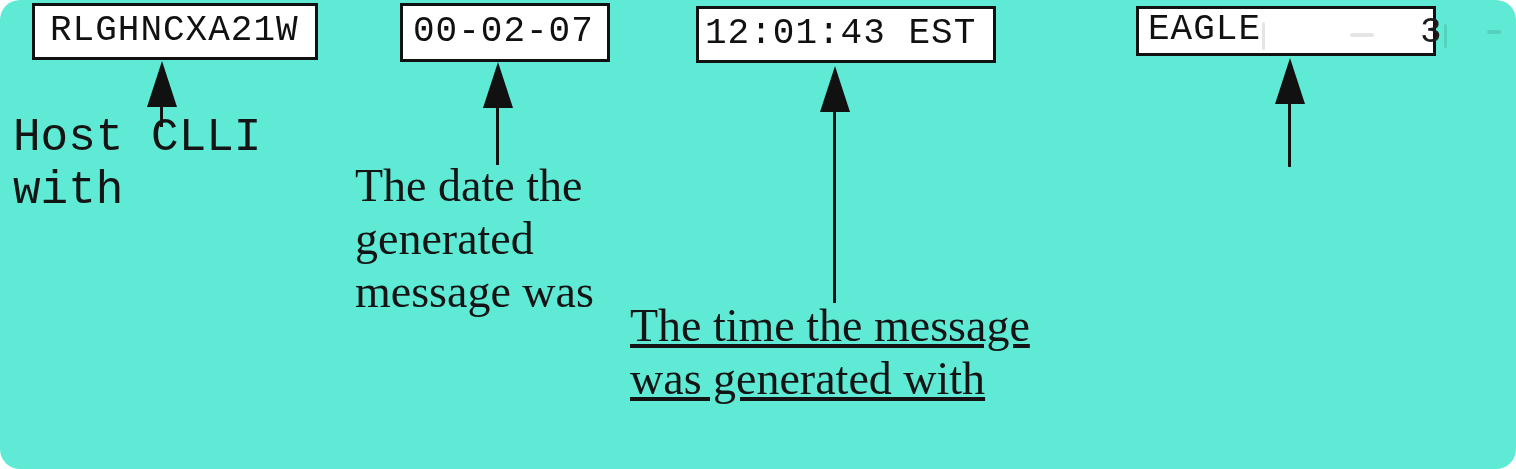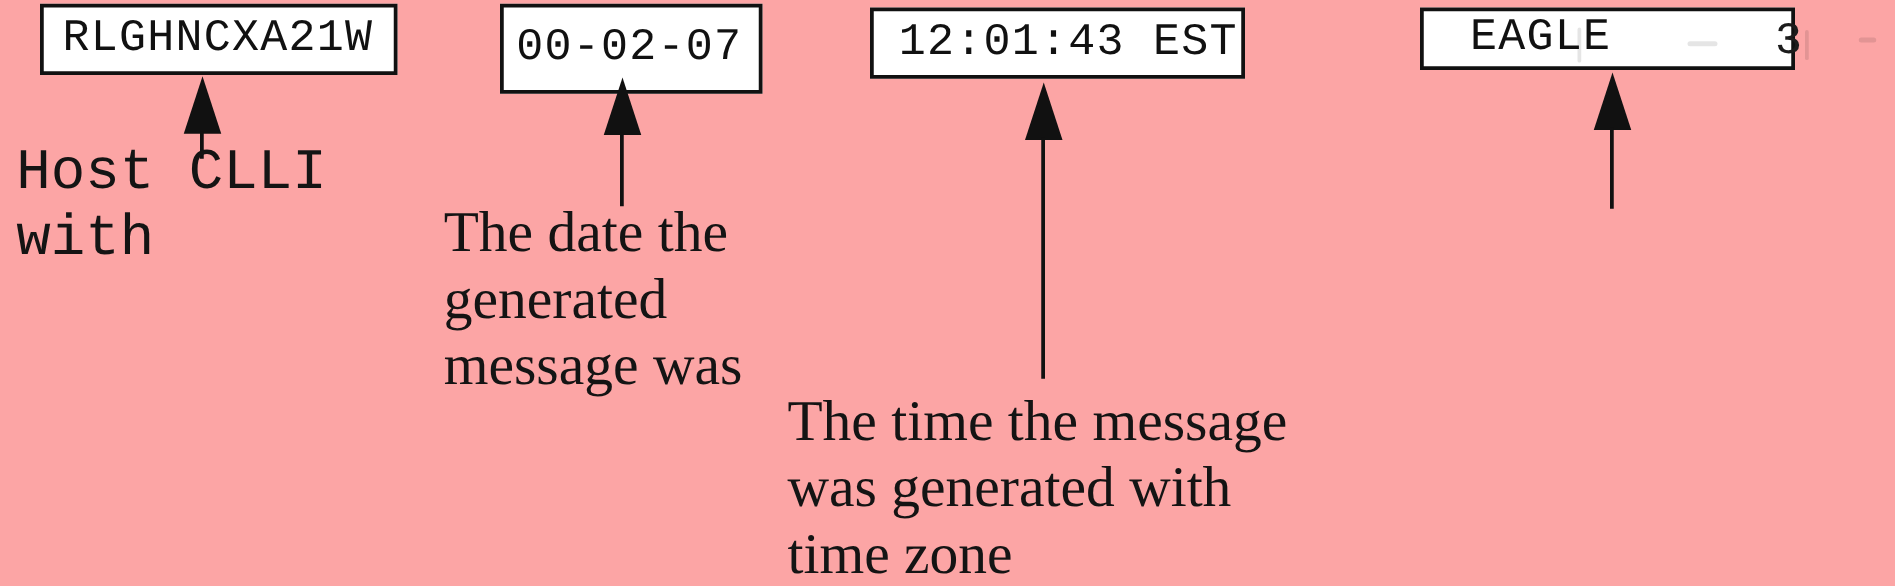--- a/index.html
+++ b/index.html
@@ -4,23 +4,24 @@
 <style>
   html, body {
     margin: 0;
     padding: 0;
     background: #ffffff;
   }
   .canvas {
     position: relative;
     width: 1516px;
     height: 469px;
-    background: #fca5a5;
+    background: #5eead4;
     overflow: hidden;
     font-family: "Liberation Serif", serif;
+    border-radius: 20px;
   }
   
   .fbox {
     position: absolute;
     box-sizing: border-box;
     border: 3px solid #111111;
     background: #ffffff;
     display: flex;
     align-items: center;
   }
@@ -80,43 +81,42 @@
   <div class="fbox" style="left:32px; top:3px; width:286px; height:57px;">
     <span class="fval" style="padding-left:15px;">RLGHNCXA21W</span>
   </div>
   <div class="arrow-head" style="left:147px; top:61px;"></div>
   <div class="arrow-stem" style="left:160px; top:105px; height:22px;"></div>
   <div class="label" style="left:13px; top:112px;font-family:Liberation Mono, monospace;">
     <div>Host CLLI</div>
     <div>with</div>
   </div>
 
-  <div class="fbox" style="left:400px; top:3px; width:210px; height:72px;">
+  <div class="fbox" style="left:400px; top:3px; width:210px; height:59px;">
     <span class="fval" style="padding-left:10px;">00-02-07</span>
   </div>
   <div class="arrow-head" style="left:483px; top:62px;"></div>
   <div class="arrow-stem" style="left:496px; top:106px; height:59px;"></div>
   <div class="label" style="left:355px; top:159px;">
     <div>The date the</div>
     <div>generated</div>
     <div>message was</div>
   </div>
 
   <div class="fbox" style="left:696px; top:6px; width:300px; height:57px;">
-    <span class="fval" style="padding-left:20px;">12:01:43 EST</span>
+    <span class="fval" style="padding-left:6px;">12:01:43 EST</span>
   </div>
   <div class="arrow-head" style="left:820px; top:66px;"></div>
   <div class="arrow-stem" style="left:833px; top:110px; height:193px;"></div>
-  <div class="label" style="left:630px; top:310px;">
+  <div class="label" style="left:630px; top:299px;text-decoration:underline;">
     <div>The time the message</div>
     <div>was generated with</div>
-    <div>time zone</div>
   </div>
 
-  <div class="fbox" style="left:1136px; top:6px; width:300px; height:50px;padding-left:28px;">
+  <div class="fbox" style="left:1136px; top:6px; width:300px; height:50px;">
     <span class="fval" style="padding-left:9px;">EAGLE</span>
   </div>
 
   <span class="remnant" style="left:1420px; top:15px;">3</span>
   <div class="artifact" style="left:1262px; top:22px; width:3px; height:28px;"></div>
   <div class="artifact" style="left:1350px; top:33px; width:24px; height:4px;"></div>
   <div class="artifact" style="left:1444px; top:24px; width:3px; height:24px;"></div>
   <div class="artifact" style="left:1487px; top:30px; width:14px; height:4px;"></div>
   <div class="arrow-head" style="left:1275px; top:58px;"></div>
   <div class="arrow-stem" style="left:1288px; top:102px; height:65px;"></div>

